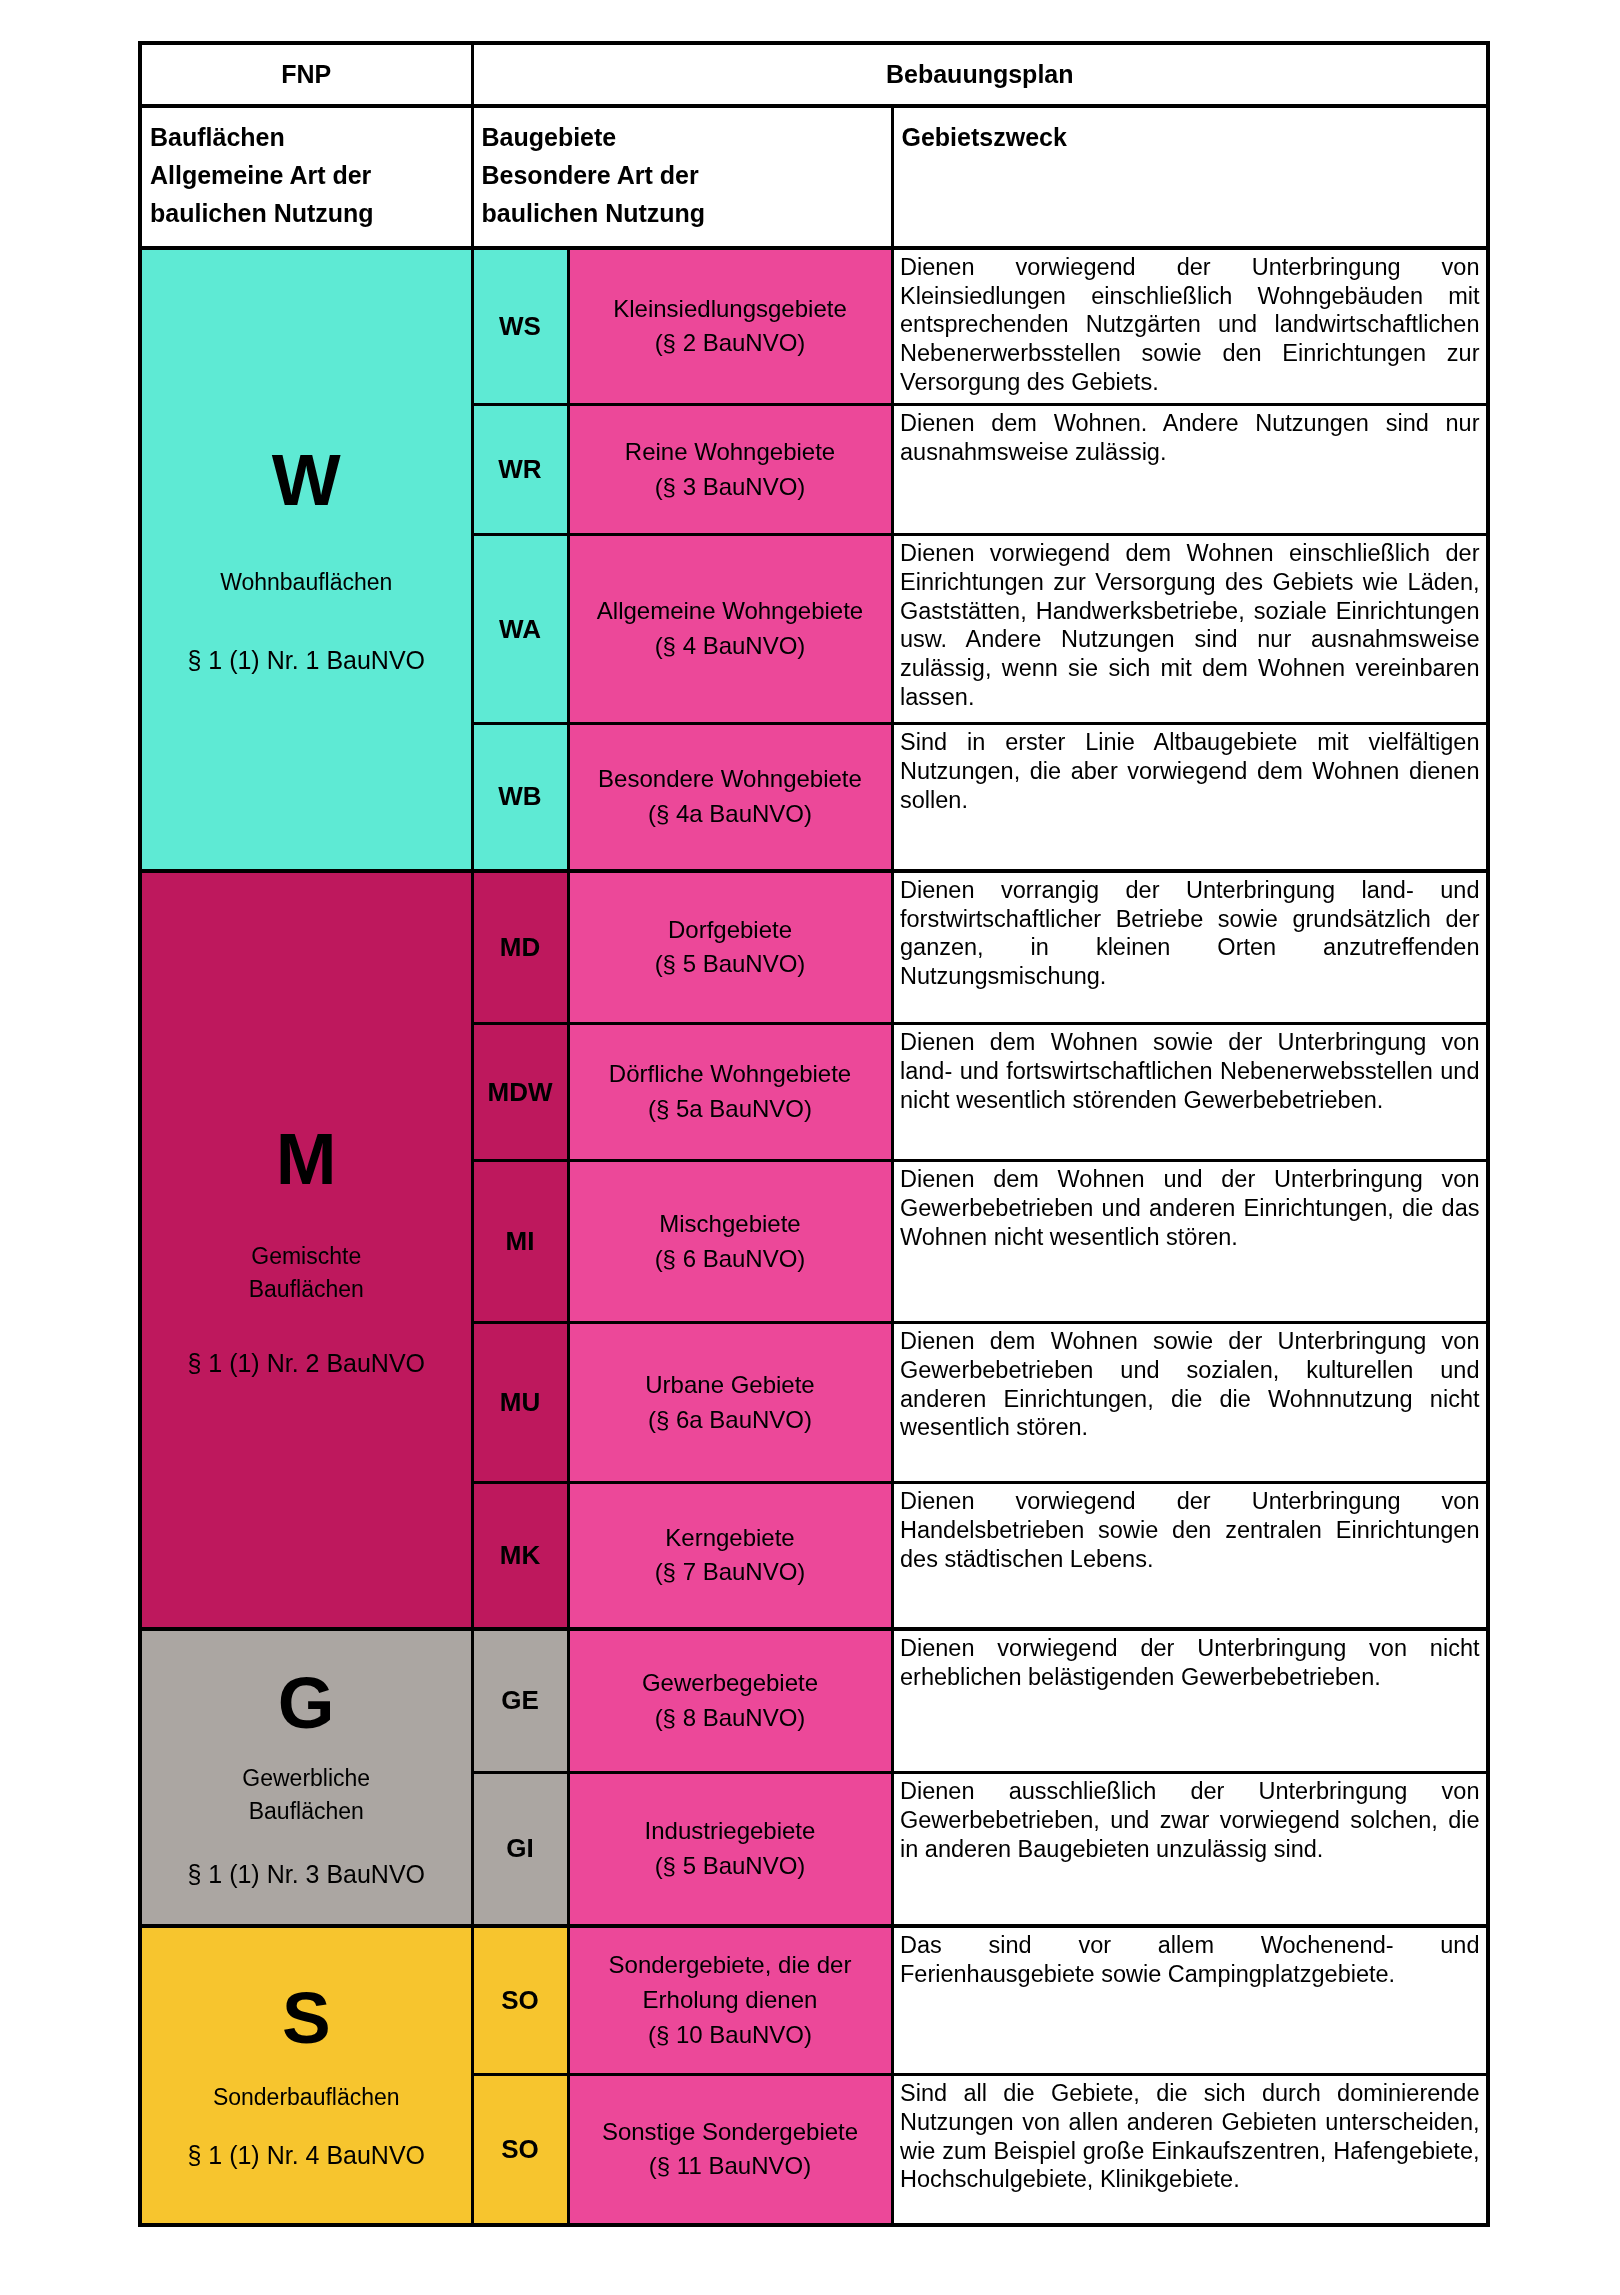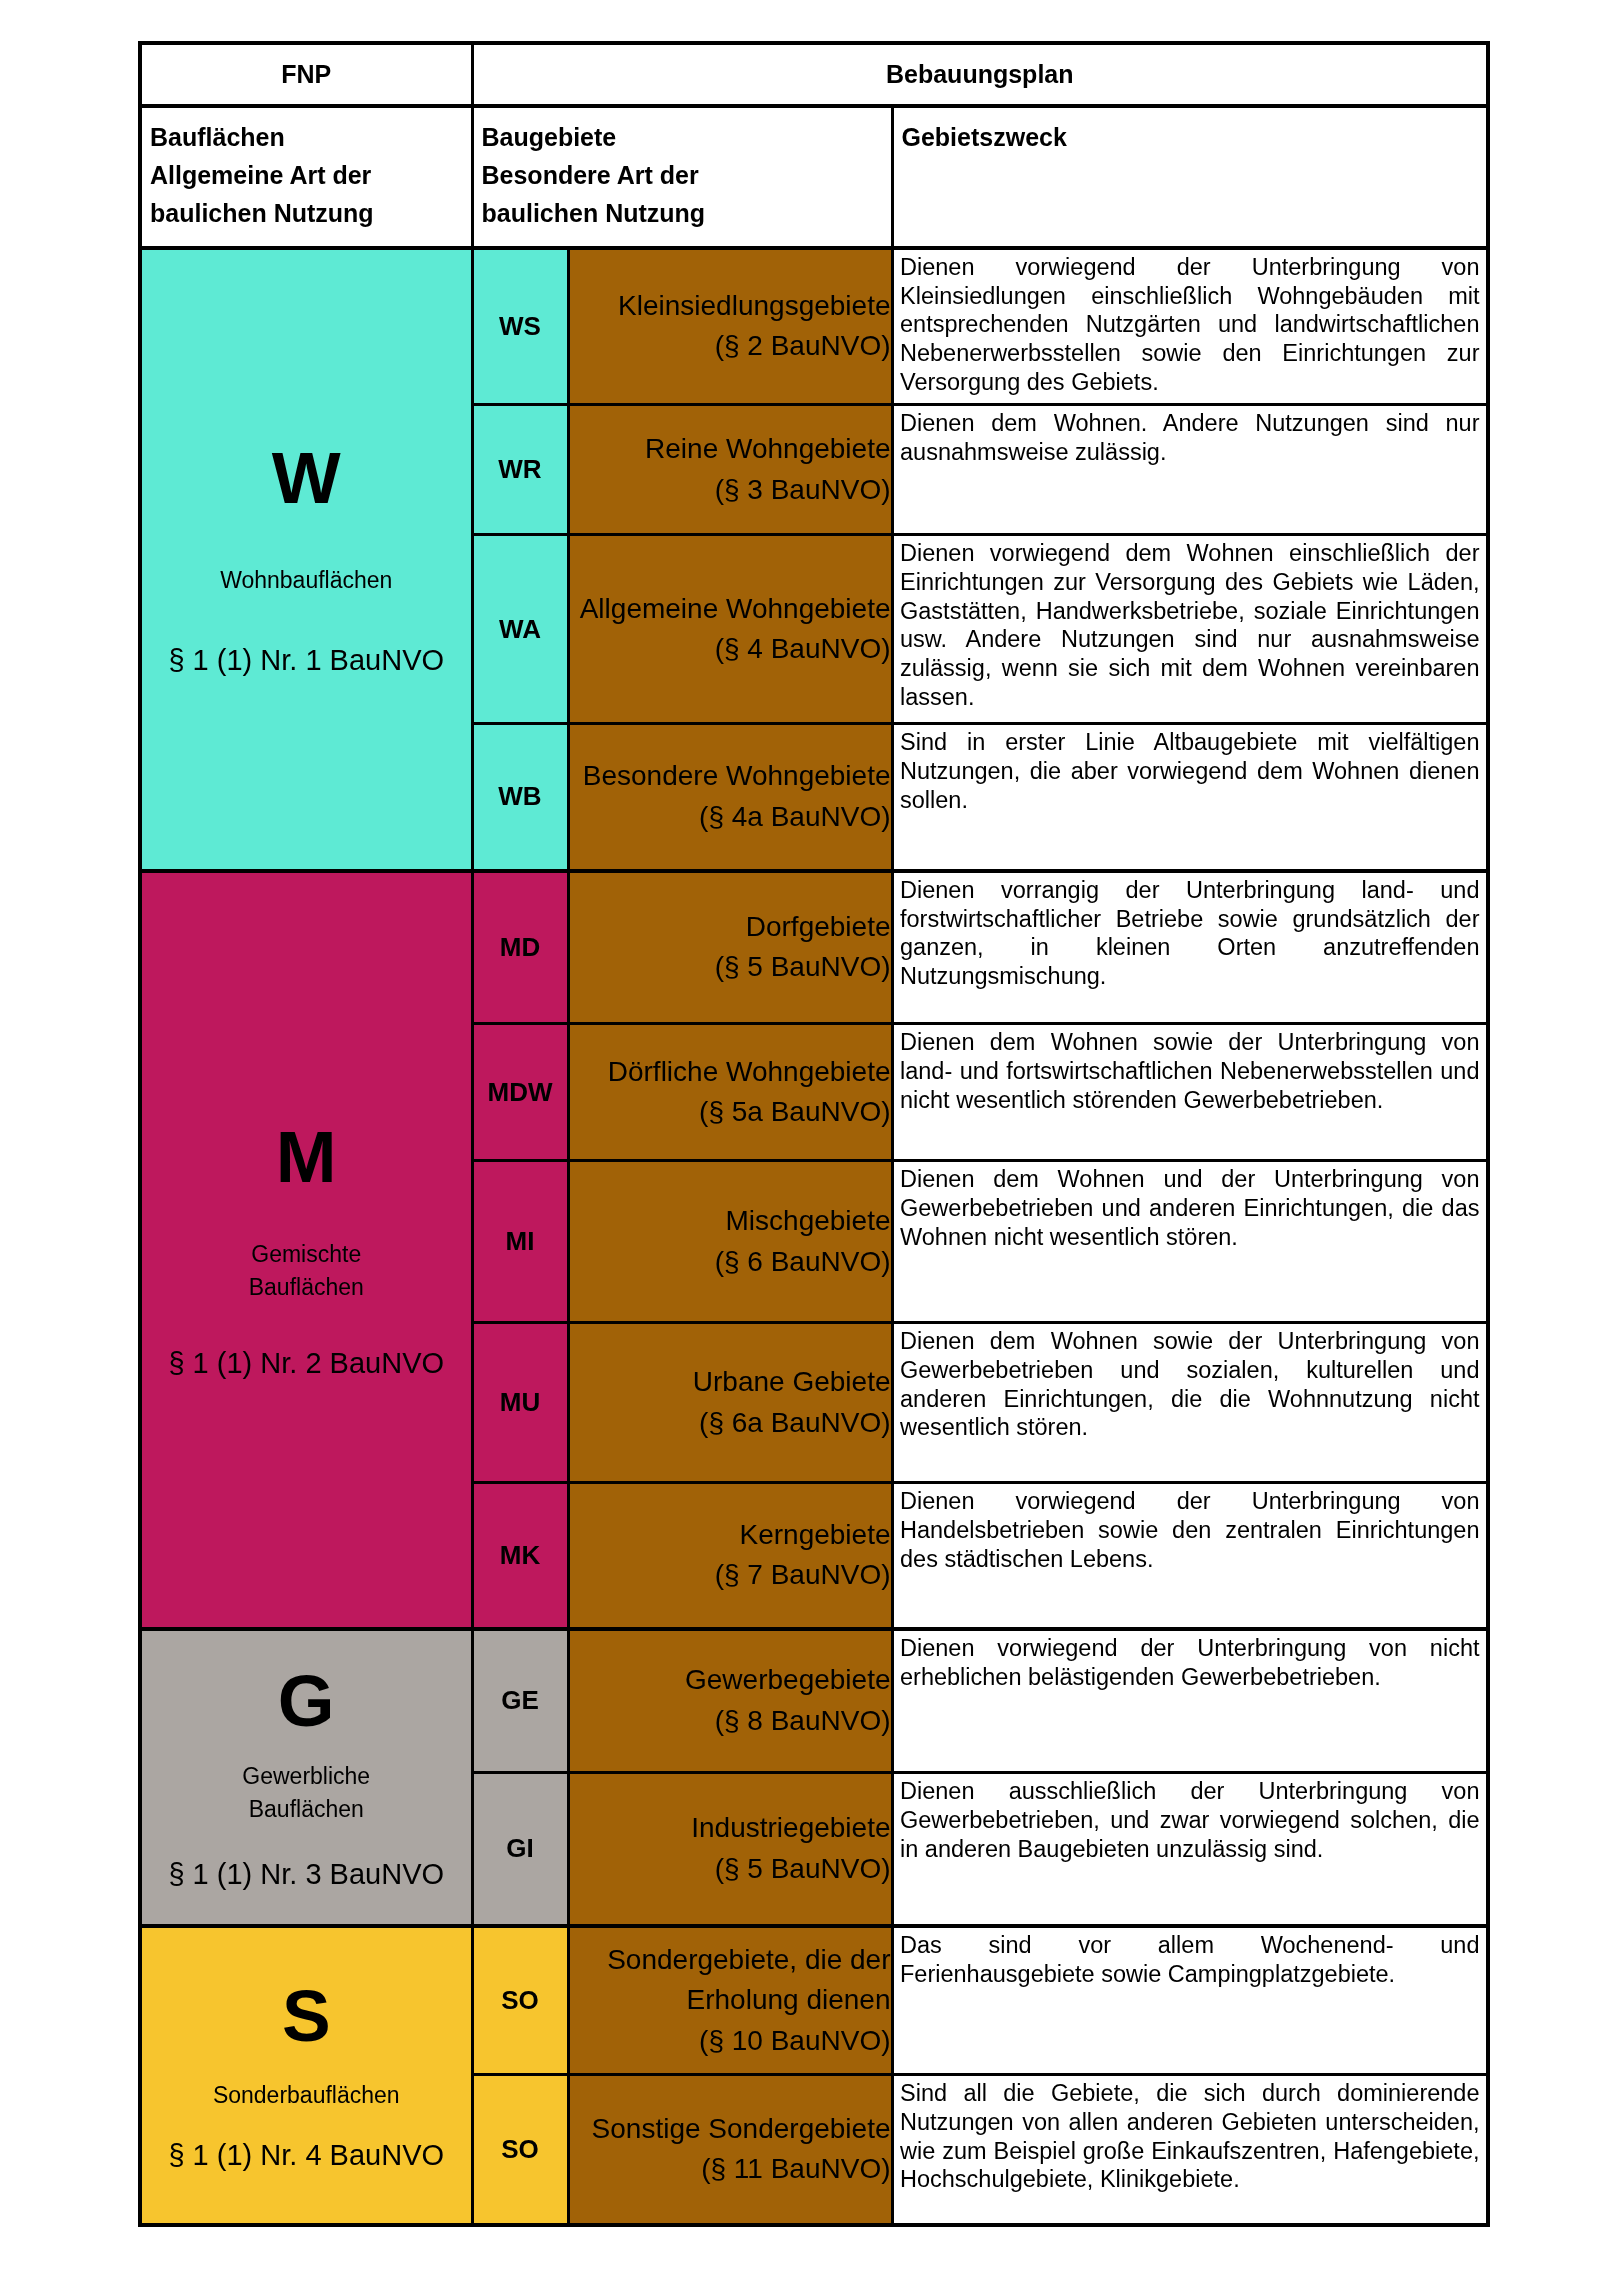--- a/index.html
+++ b/index.html
@@ -32,28 +32,28 @@
   
   tr.rh1 td { font-weight:bold; font-size:25px; text-align:center; border-bottom-width:4.9px; }
   tr.rh2 td { font-weight:bold; font-size:25px; text-align:left; vertical-align:top;
               padding:9.7px 8px 0 8px; line-height:1.52; white-space:pre-line;
               border-bottom-width:4.9px; }
 
   
   td.section { text-align:center; }
   .big-letter { font-size:73px; font-weight:bold; line-height:1; }
   .sec-name   { font-size:23px; line-height:1.45; white-space:pre-line; }
-  .sec-law    { font-size:29px;text-align:center; }
+  .sec-law    { font-size:25px;text-align:center; }
   td.sec-w .sec-name { margin-top:50px; }  td.sec-w .sec-law { margin-top:47px; }
   td.sec-m .sec-name { margin-top:45px; }  td.sec-m .sec-law { margin-top:42px; }
   td.sec-g .sec-name { margin-top:23px; }  td.sec-g .sec-law { margin-top:31px; }
   td.sec-s .sec-name { margin-top:27.5px; }  td.sec-s .sec-law { margin-top:26px; }
 
   td.code { text-align:center; font-weight:bold; font-size:26px; }
-  td.name { text-align:right; font-size:28px; line-height:1.45; white-space:pre-line; background:#a16207; }
+  td.name { text-align:center; font-size:24px; line-height:1.45; white-space:pre-line; background:#ec4899; }
   td.desc { vertical-align:top; font-size:23.5px; line-height:1.22; text-align:justify;
             padding:3.2px 6.5px 0 6.5px; background:#fff; }
 
   .bg-w { background:#5eead4; }
   .bg-m { background:#be185d; }
   .bg-g { background:#ABA6A2; }
   .bg-s { background:#F7C52E; }
 
   
   tr.sec-start td { border-top-width:4.9px; }

